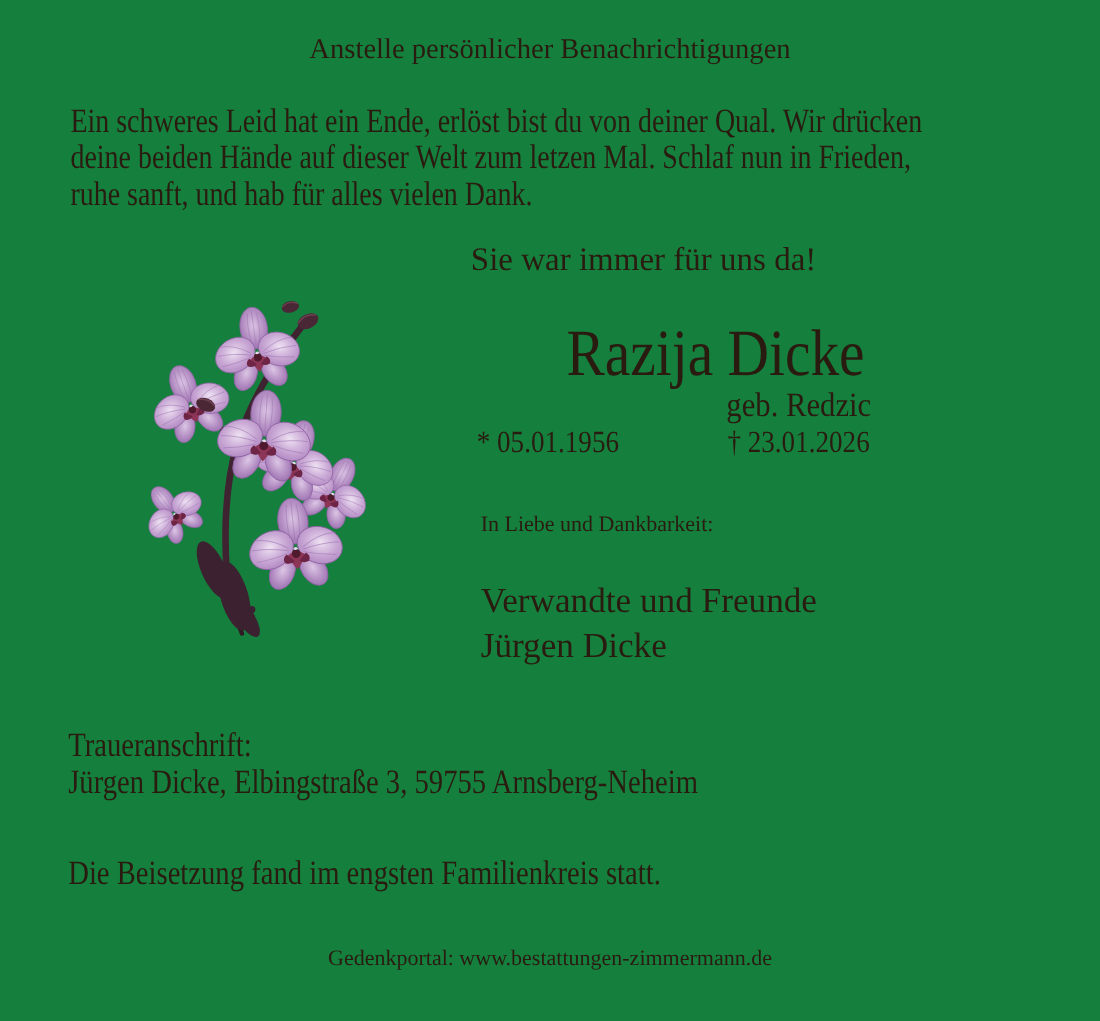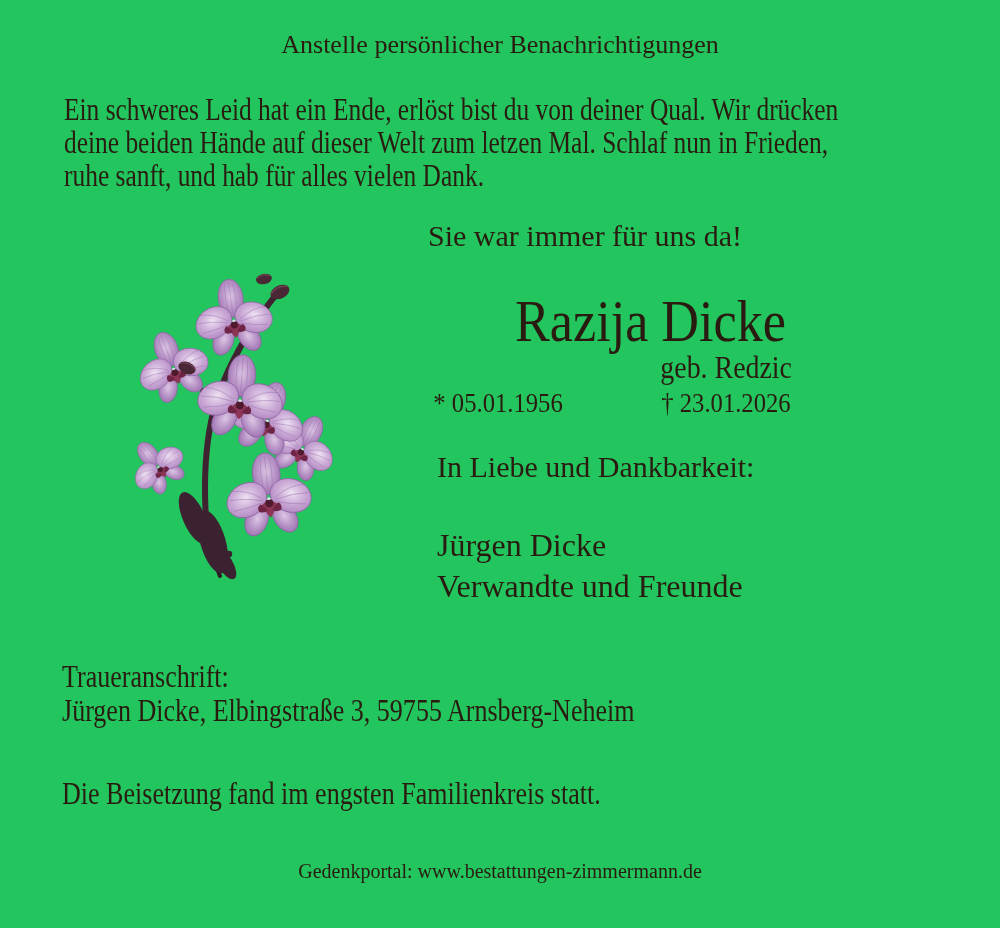--- a/index.html
+++ b/index.html
@@ -1,18 +1,18 @@
 <!DOCTYPE html>
 <html lang="de"><head>
 <meta charset="utf-8">
 <style>
   html,body { margin:0; padding:0; background:#ffffff; }
   .page {
     position:relative; width:1000px; height:928px; margin:0 auto;
-    background:#22c55e; color:#2a1b10; overflow:hidden;
+    background:#15803d; color:#2a1b10; overflow:hidden;
     font-family:"Liberation Serif","DejaVu Serif",serif;
     -webkit-font-smoothing:antialiased;
   }
   .abs { position:absolute; }
   .nowrap { white-space:nowrap; }
 
   
   .cond-l  { transform:scaleX(0.84); transform-origin:0 0; }
   .cond-l82{ transform:scaleX(0.82); transform-origin:0 0; }
   .cond-c  { transform:scaleX(0.87); transform-origin:50% 0; }
@@ -22,21 +22,21 @@
   #intro   { top:30px;  left:0; width:1000px; text-align:center; font-size:26px; }
   #poem    { top:93px;  left:64px;  font-size:31px; line-height:33px; }
   #tribute { top:219px; left:428px; font-size:30px; }
 
   #name-block { top:290px; left:412px; width:400px; text-align:right; }
   #deceased-name { font-size:60px; line-height:62px; }
   #maiden-name   { font-size:31px; line-height:32px; }
   #dates-row     { display:flex; justify-content:center; gap:112px;
                    font-size:28px; line-height:34px; margin-top:2px; }
 
-  #closing  { top:450px; left:437px; font-size:30px; }
+  #closing  { top:466px; left:437px; font-size:20px; }
   #mourners { top:525px; left:437px; font-size:32px; line-height:41px; }
 
   #address-block { top:660px; left:62px; font-size:31px; line-height:34px; }
   #burial        { top:776px; left:62px; font-size:31px; }
   #portal        { top:860px; left:0; width:1000px; text-align:center; font-size:20px; }
 
   #orchid { top:262px; left:112px; width:230px; height:332px; }
   #orchid svg { display:block; width:100%; height:100%; }
 </style>
 </head>
@@ -124,22 +124,22 @@
     <div id="maiden-name" class="cond-c90 nowrap">geb. Redzic</div>
     <div id="dates-row" class="cond-c88">
       <span class="nowrap">* 05.01.1956</span>
       <span class="nowrap">† 23.01.2026</span>
     </div>
   </div>
 
   <div id="closing" class="abs nowrap">In Liebe und Dankbarkeit:</div>
 
   <div id="mourners" class="abs">
+    <div class="nowrap">Verwandte und Freunde</div>
     <div class="nowrap">Jürgen Dicke</div>
-    <div class="nowrap">Verwandte und Freunde</div>
   </div>
 
   <div id="address-block" class="abs cond-l nowrap">
     <div>Traueranschrift:</div>
     <div>Jürgen Dicke, Elbingstraße 3, 59755 Arnsberg-Neheim</div>
   </div>
 
   <div id="burial" class="abs cond-l nowrap">Die Beisetzung fand im engsten Familienkreis statt.</div>
 
   <div id="portal" class="abs">Gedenkportal: www.bestattungen-zimmermann.de</div>

